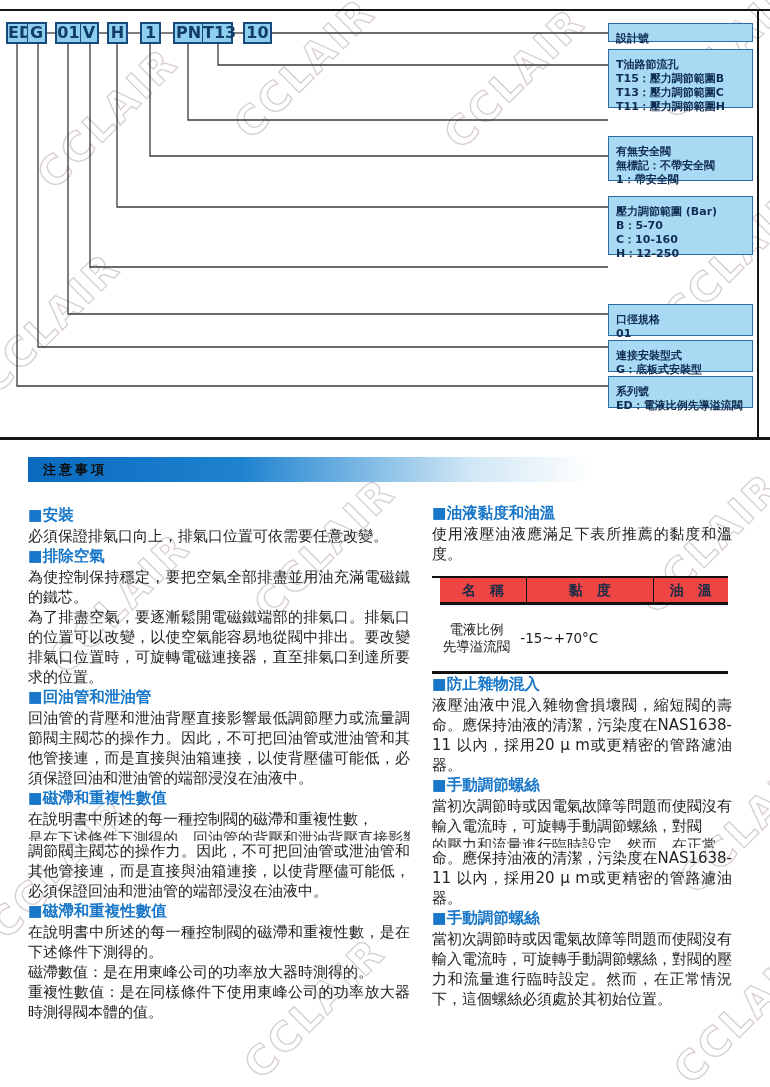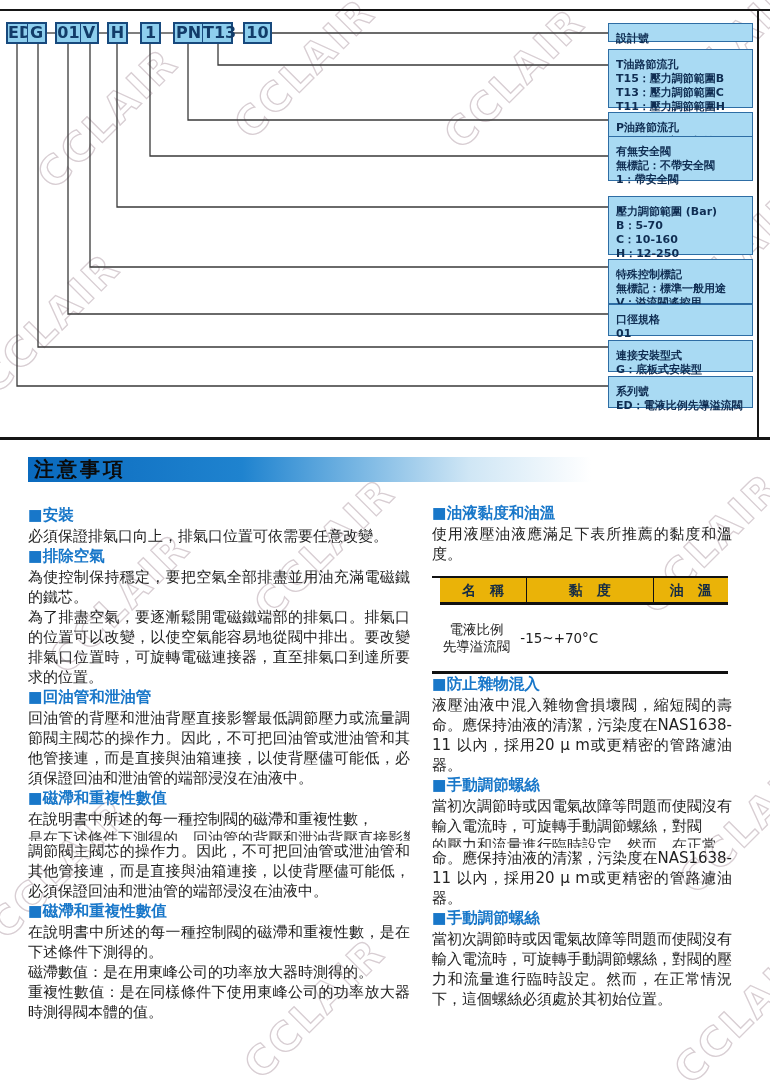--- a/index.html
+++ b/index.html
@@ -24,36 +24,36 @@
 
   
   .lbl{position:absolute;left:608px;width:145px;box-sizing:border-box;
     background:#a9daf3;border:1.5px solid #2e6da4;color:#0f2d52;
     font-size:11px;font-weight:bold;line-height:14px;padding:8px 7px;}
   .lbl div{white-space:nowrap;}
 
   
   .banner{position:absolute;left:28px;top:457px;width:612px;height:25px;
     background:linear-gradient(90deg,#0a6abe 0%,#1f83cf 35%,#7db9e4 55%,#cfe6f5 72%,#ffffff 92%);}
-  .banner span{display:block;font-size:20px;font-weight:bold;color:#0b0b0b;
-    line-height:25px;padding-left:6px;letter-spacing:3px;}
+  .banner span{display:block;font-size:13px;font-weight:bold;color:#0b0b0b;
+    line-height:25px;padding-left:15px;letter-spacing:3px;}
 
   .col{position:absolute;font-size:15px;line-height:20px;color:#222;}
   .col-left{left:28px;top:505px;width:382px;}
   .col-right{left:432px;top:503px;width:300px;}
   h3.sec{margin:0;font-size:15.5px;font-weight:bold;color:#1877c9;line-height:21px;}
   .col p{margin:0;text-align:justify;}.gap14{margin-top:14px;}.gap16{margin-top:16px;}
   .gap18{margin-top:18px;}.gap10{margin-top:10px;}.gap30{margin-top:30px;}
   .gap56{margin-top:56px;}.gap2{margin-top:2px;}
   .garbled{height:12px;overflow:hidden;white-space:nowrap;line-height:18px;opacity:.92;}
 
   
   .spec-table{margin-top:12px;width:296px;border-top:2px solid #111;border-bottom:3px solid #111;}
   .tr{display:flex;}
-  .thead{background:#eab308;border-bottom:3px solid #111;margin-left:8px;}
+  .thead{background:#ef4444;border-bottom:3px solid #111;margin-left:8px;}
   .th{font-weight:bold;color:#152c44;font-size:14px;line-height:24px;text-align:center;}
   .td{display:flex;align-items:center;justify-content:center;font-size:13.5px;color:#1c1c1c;}
   .c1{width:30%;}.c2{width:44%;border-left:1.5px solid #111;border-right:1.5px solid #111;}.c3{width:26%;}
   .trow{height:66px;}
   .name-cell{flex-direction:column;line-height:17px;}
 </style>
 </head>
 <body>
 
 <div class="page">
@@ -107,39 +107,30 @@
 
   <div class="lbl" style="top:23px;height:19px">
     <div>設計號</div>
   </div>
   <div class="lbl" style="top:49px;height:59px">
     <div>T油路節流孔</div>
     <div>T15：壓力調節範圍B</div>
     <div>T13：壓力調節範圍C</div>
     <div>T11：壓力調節範圍H</div>
   </div>
-  <div class="lbl" style="top:112px;height:32px">
-    <div>P油路節流孔</div>
-    <div>PN：無節流孔(標準)</div>
-  </div>
   <div class="lbl" style="top:136px;height:45px">
     <div>有無安全閥</div>
     <div>無標記：不帶安全閥</div>
     <div>1：帶安全閥</div>
   </div>
   <div class="lbl" style="top:196px;height:59px">
     <div>壓力調節範圍 (Bar)</div>
     <div>B：5-70</div>
     <div>C：10-160</div>
     <div>H：12-250</div>
-  </div>
-  <div class="lbl" style="top:259px;height:45px">
-    <div>特殊控制標記</div>
-    <div>無標記：標準一般用途</div>
-    <div>V：溢流閥遙控用</div>
   </div>
   <div class="lbl" style="top:304px;height:32px">
     <div>口徑規格</div>
     <div>01</div>
   </div>
   <div class="lbl" style="top:340px;height:32px">
     <div>連接安裝型式</div>
     <div>G：底板式安裝型</div>
   </div>
   <div class="lbl" style="top:376px;height:32px">

